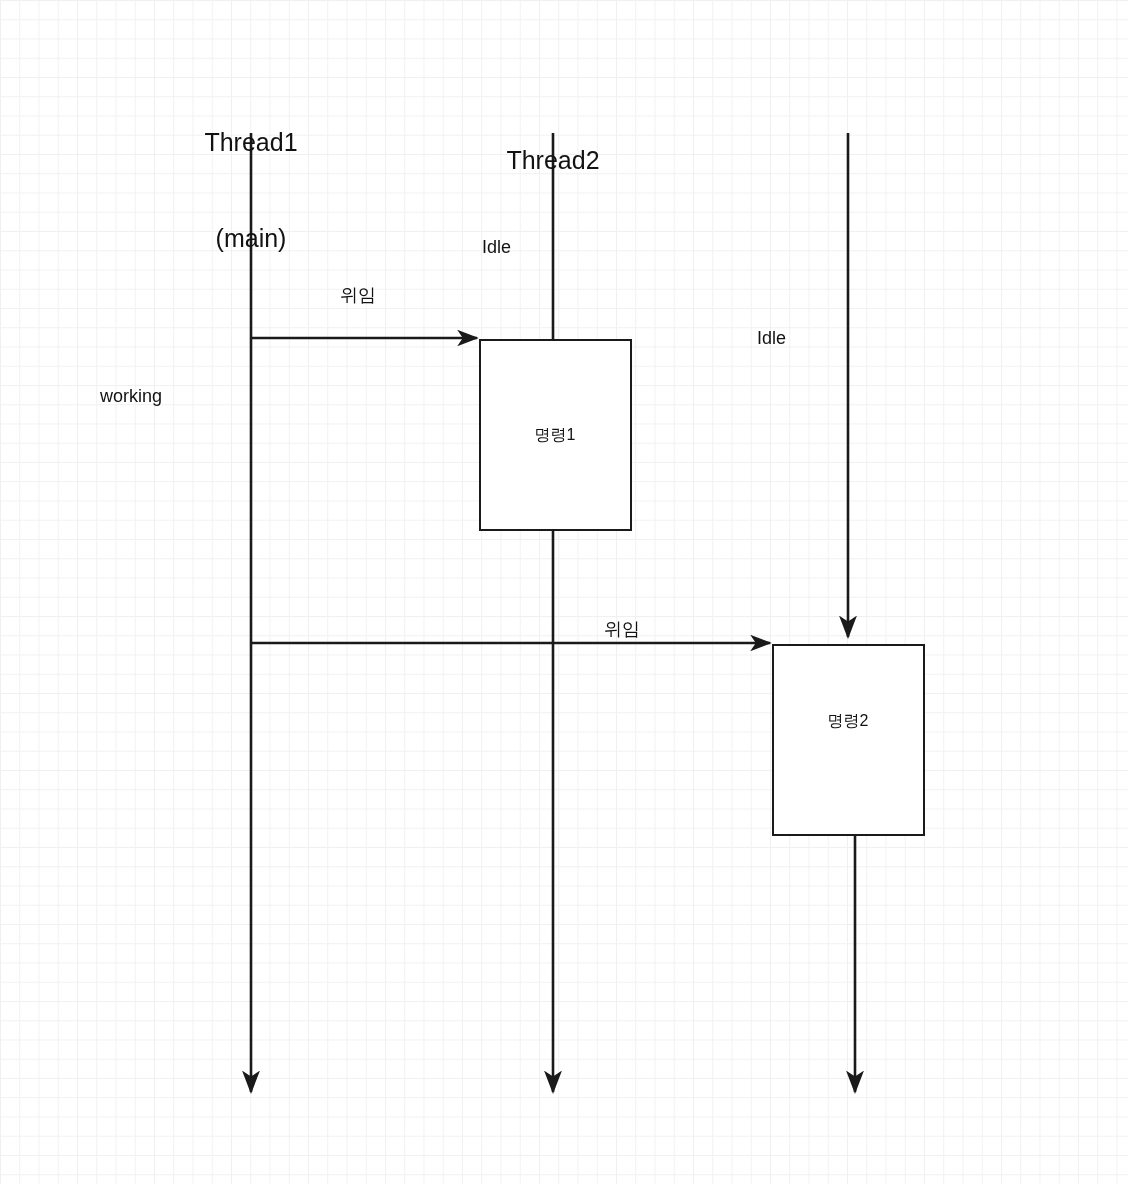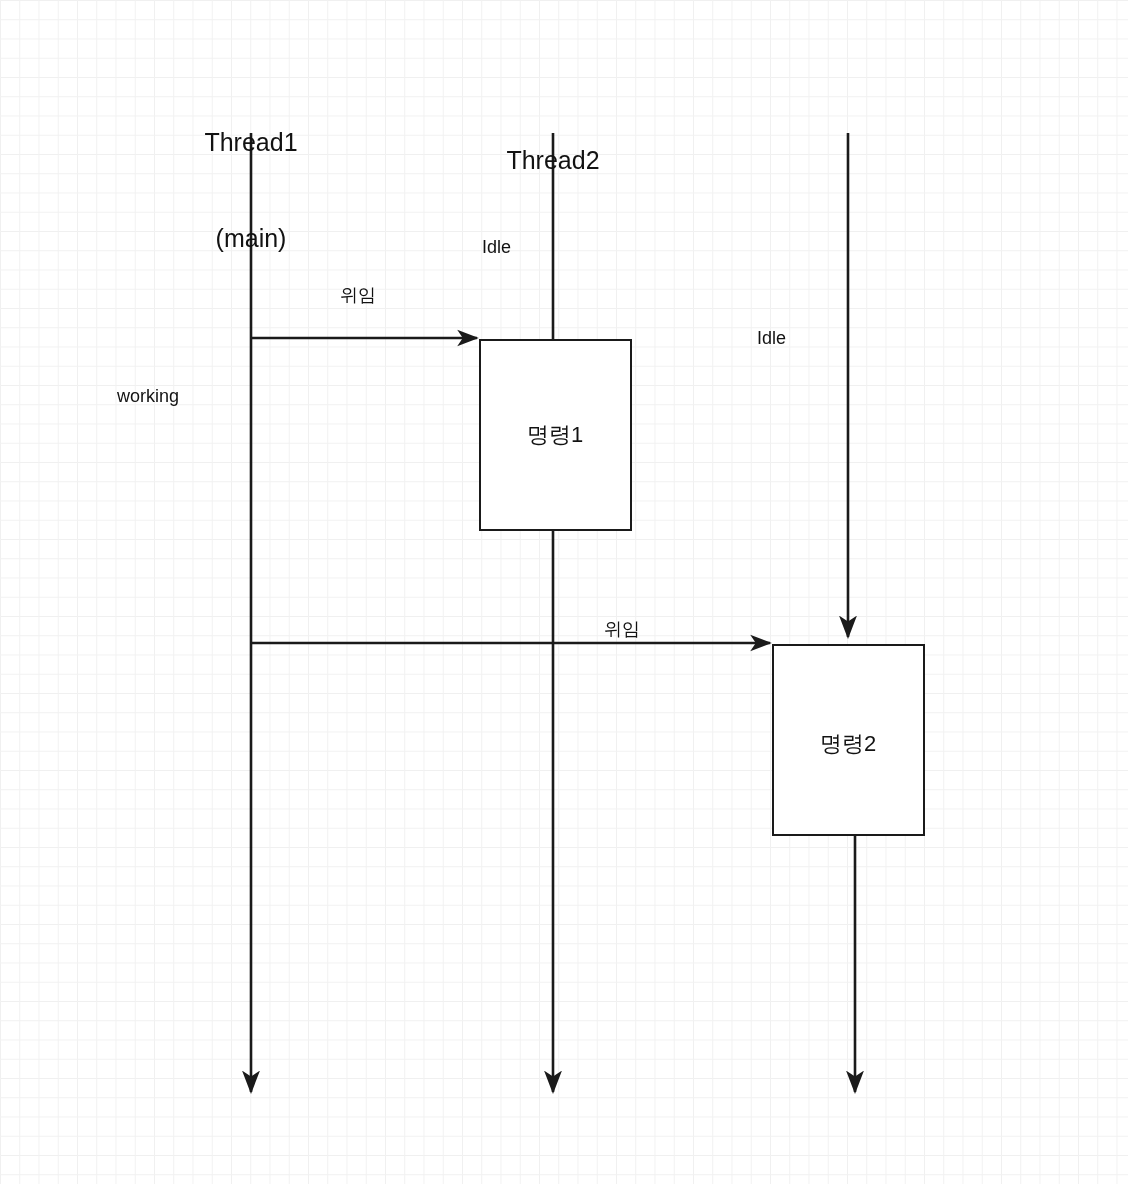--- a/index.html
+++ b/index.html
@@ -47,21 +47,21 @@
   .note-label {
     position: absolute;
     font-family: "Liberation Sans", "DejaVu Sans", sans-serif;
     font-size: 18px;
     color: #121212;
     white-space: pre;
   }
   .box-label {
     position: absolute;
     font-family: "Liberation Sans", "DejaVu Sans", sans-serif;
-    font-size: 22px;
+    font-size: 16px;
     color: #121212;
     white-space: pre;
     transform: translate(-50%, -50%);
   }
   .activation-box {
     position: absolute;
     background: #ffffff;
     border: 2px solid #1a1a1a;
     box-sizing: border-box;
   }
@@ -100,25 +100,25 @@
 
   <div class="thread-label" style="left:553px; top:80px;">
     <div>Thread2</div>
   </div>
 
 
   <div class="activation-box" style="left:479px; top:339px; width:153px; height:192px;"></div>
   <div class="box-label" style="left:555px; top:435px;">명령1</div>
 
   <div class="activation-box" style="left:772px; top:644px; width:153px; height:192px;"></div>
-  <div class="box-label" style="left:848px; top:744px;">명령2</div>
+  <div class="box-label" style="left:848px; top:721px;">명령2</div>
 
   <div class="note-label" style="left:340px; top:283px;">위임</div>
 
   <div class="note-label" style="left:604px; top:617px;">위임</div>
 
-  <div class="note-label" style="left:117px; top:386px;">working</div>
+  <div class="note-label" style="left:100px; top:386px;">working</div>
 
   <div class="note-label" style="left:482px; top:237px;">Idle</div>
 
   <div class="note-label" style="left:757px; top:328px;">Idle</div>
 
 </div>
 
 </body></html>

